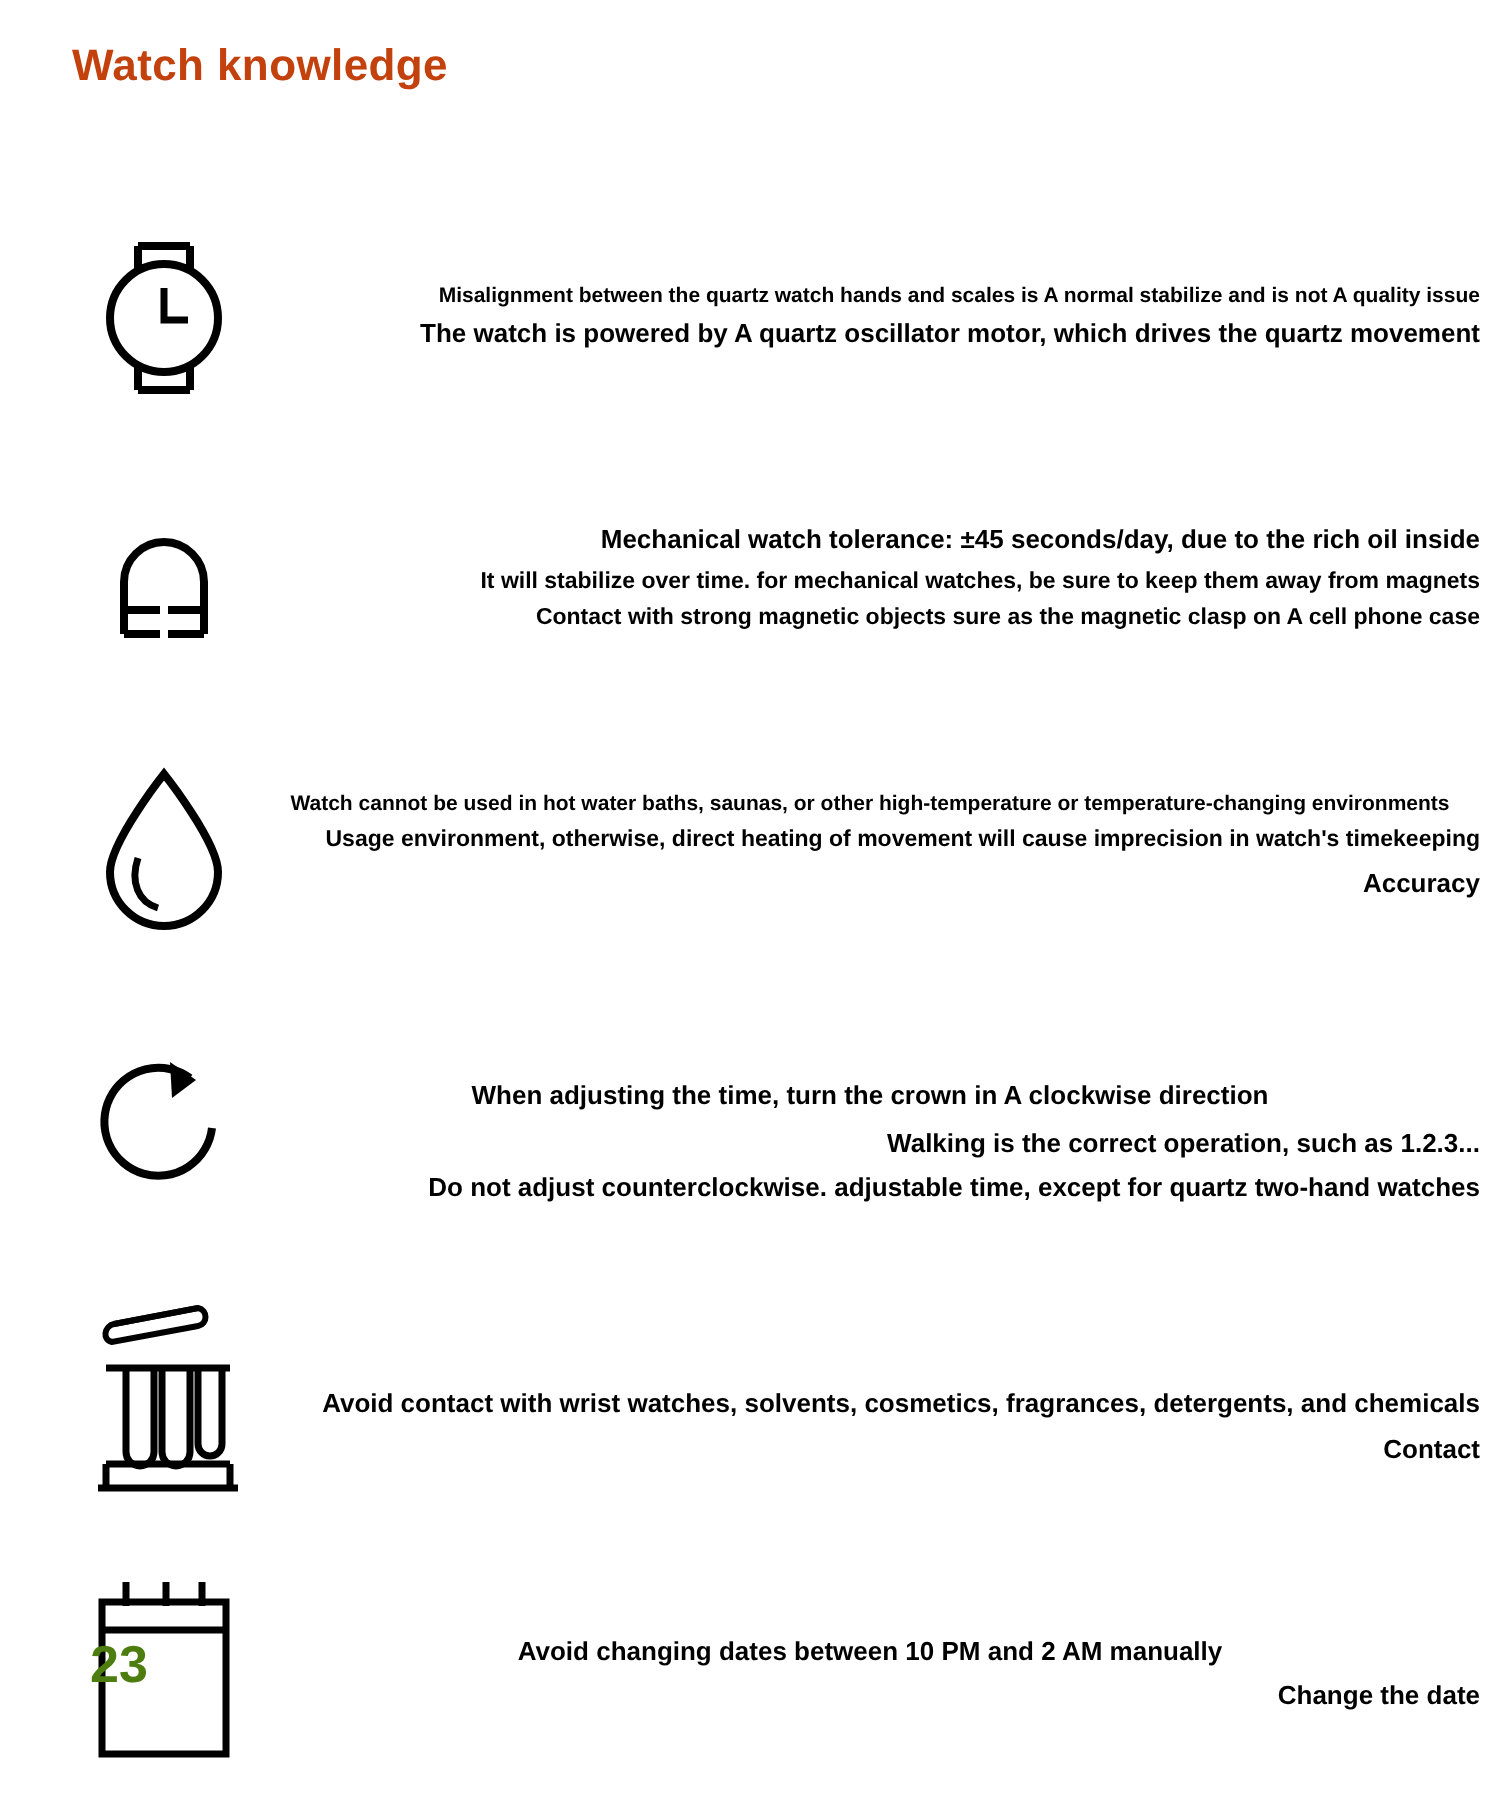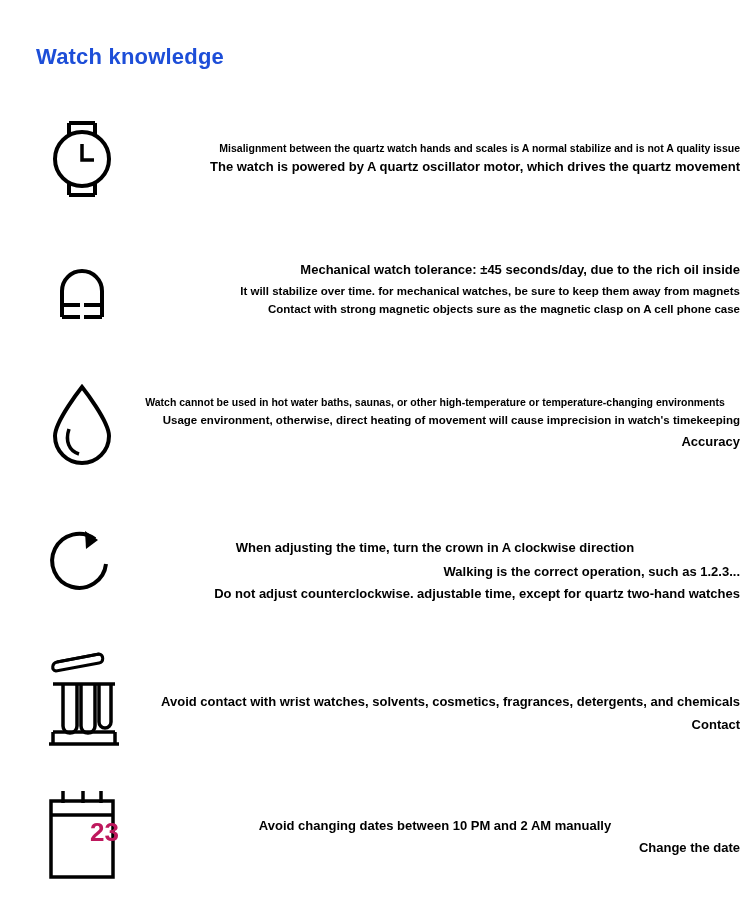--- a/index.html
+++ b/index.html
@@ -16,25 +16,25 @@
     overflow: hidden;
   }
   .page {
     position: relative;
     width: 750px;
     height: 909px;
   }
   .page-title {
     position: absolute;
     left: 36px;
-    top: 44px;
+    top: 20px;
     font-size: 22px;
     font-weight: bold;
     letter-spacing: 0.2px;
-    color: #1d4ed8;
+    color: #c2410c;
   }
   .section {
     position: absolute;
     left: 0;
     width: 750px;
   }
   .icon-box {
     position: absolute;
     left: 36px;
     width: 92px;
@@ -196,21 +196,21 @@
   <div class="section" id="sec-date">
     <div class="icon-box">
       <span style="position:relative;display:inline-block;">
         <svg width="74" height="100" viewBox="0 0 74 100" fill="none" stroke="#000" stroke-width="3.5">
           <path d="M18 6 L18 18"></path>
           <path d="M38 6 L38 18"></path>
           <path d="M56 6 L56 18"></path>
           <rect x="6" y="16" width="62" height="76"></rect>
           <path d="M6 30 L68 30"></path>
         </svg>
-        <span style="position:absolute;left:0;top:32px;width:74px;text-align:right;font-size:26px;font-weight:bold;color:#be185d;">23</span>
+        <span style="position:absolute;left:0;top:32px;width:74px;text-align:left;font-size:26px;font-weight:bold;color:#4d7c0f;">23</span>
       </span>
     </div>
     <div class="lines">
       <span class="line t-lg al-center">Avoid changing dates between 10 PM and 2 AM manually</span>
       <span class="line t-md al-left">Change the date</span>
     </div>
   </div>
 
 </div>
 

